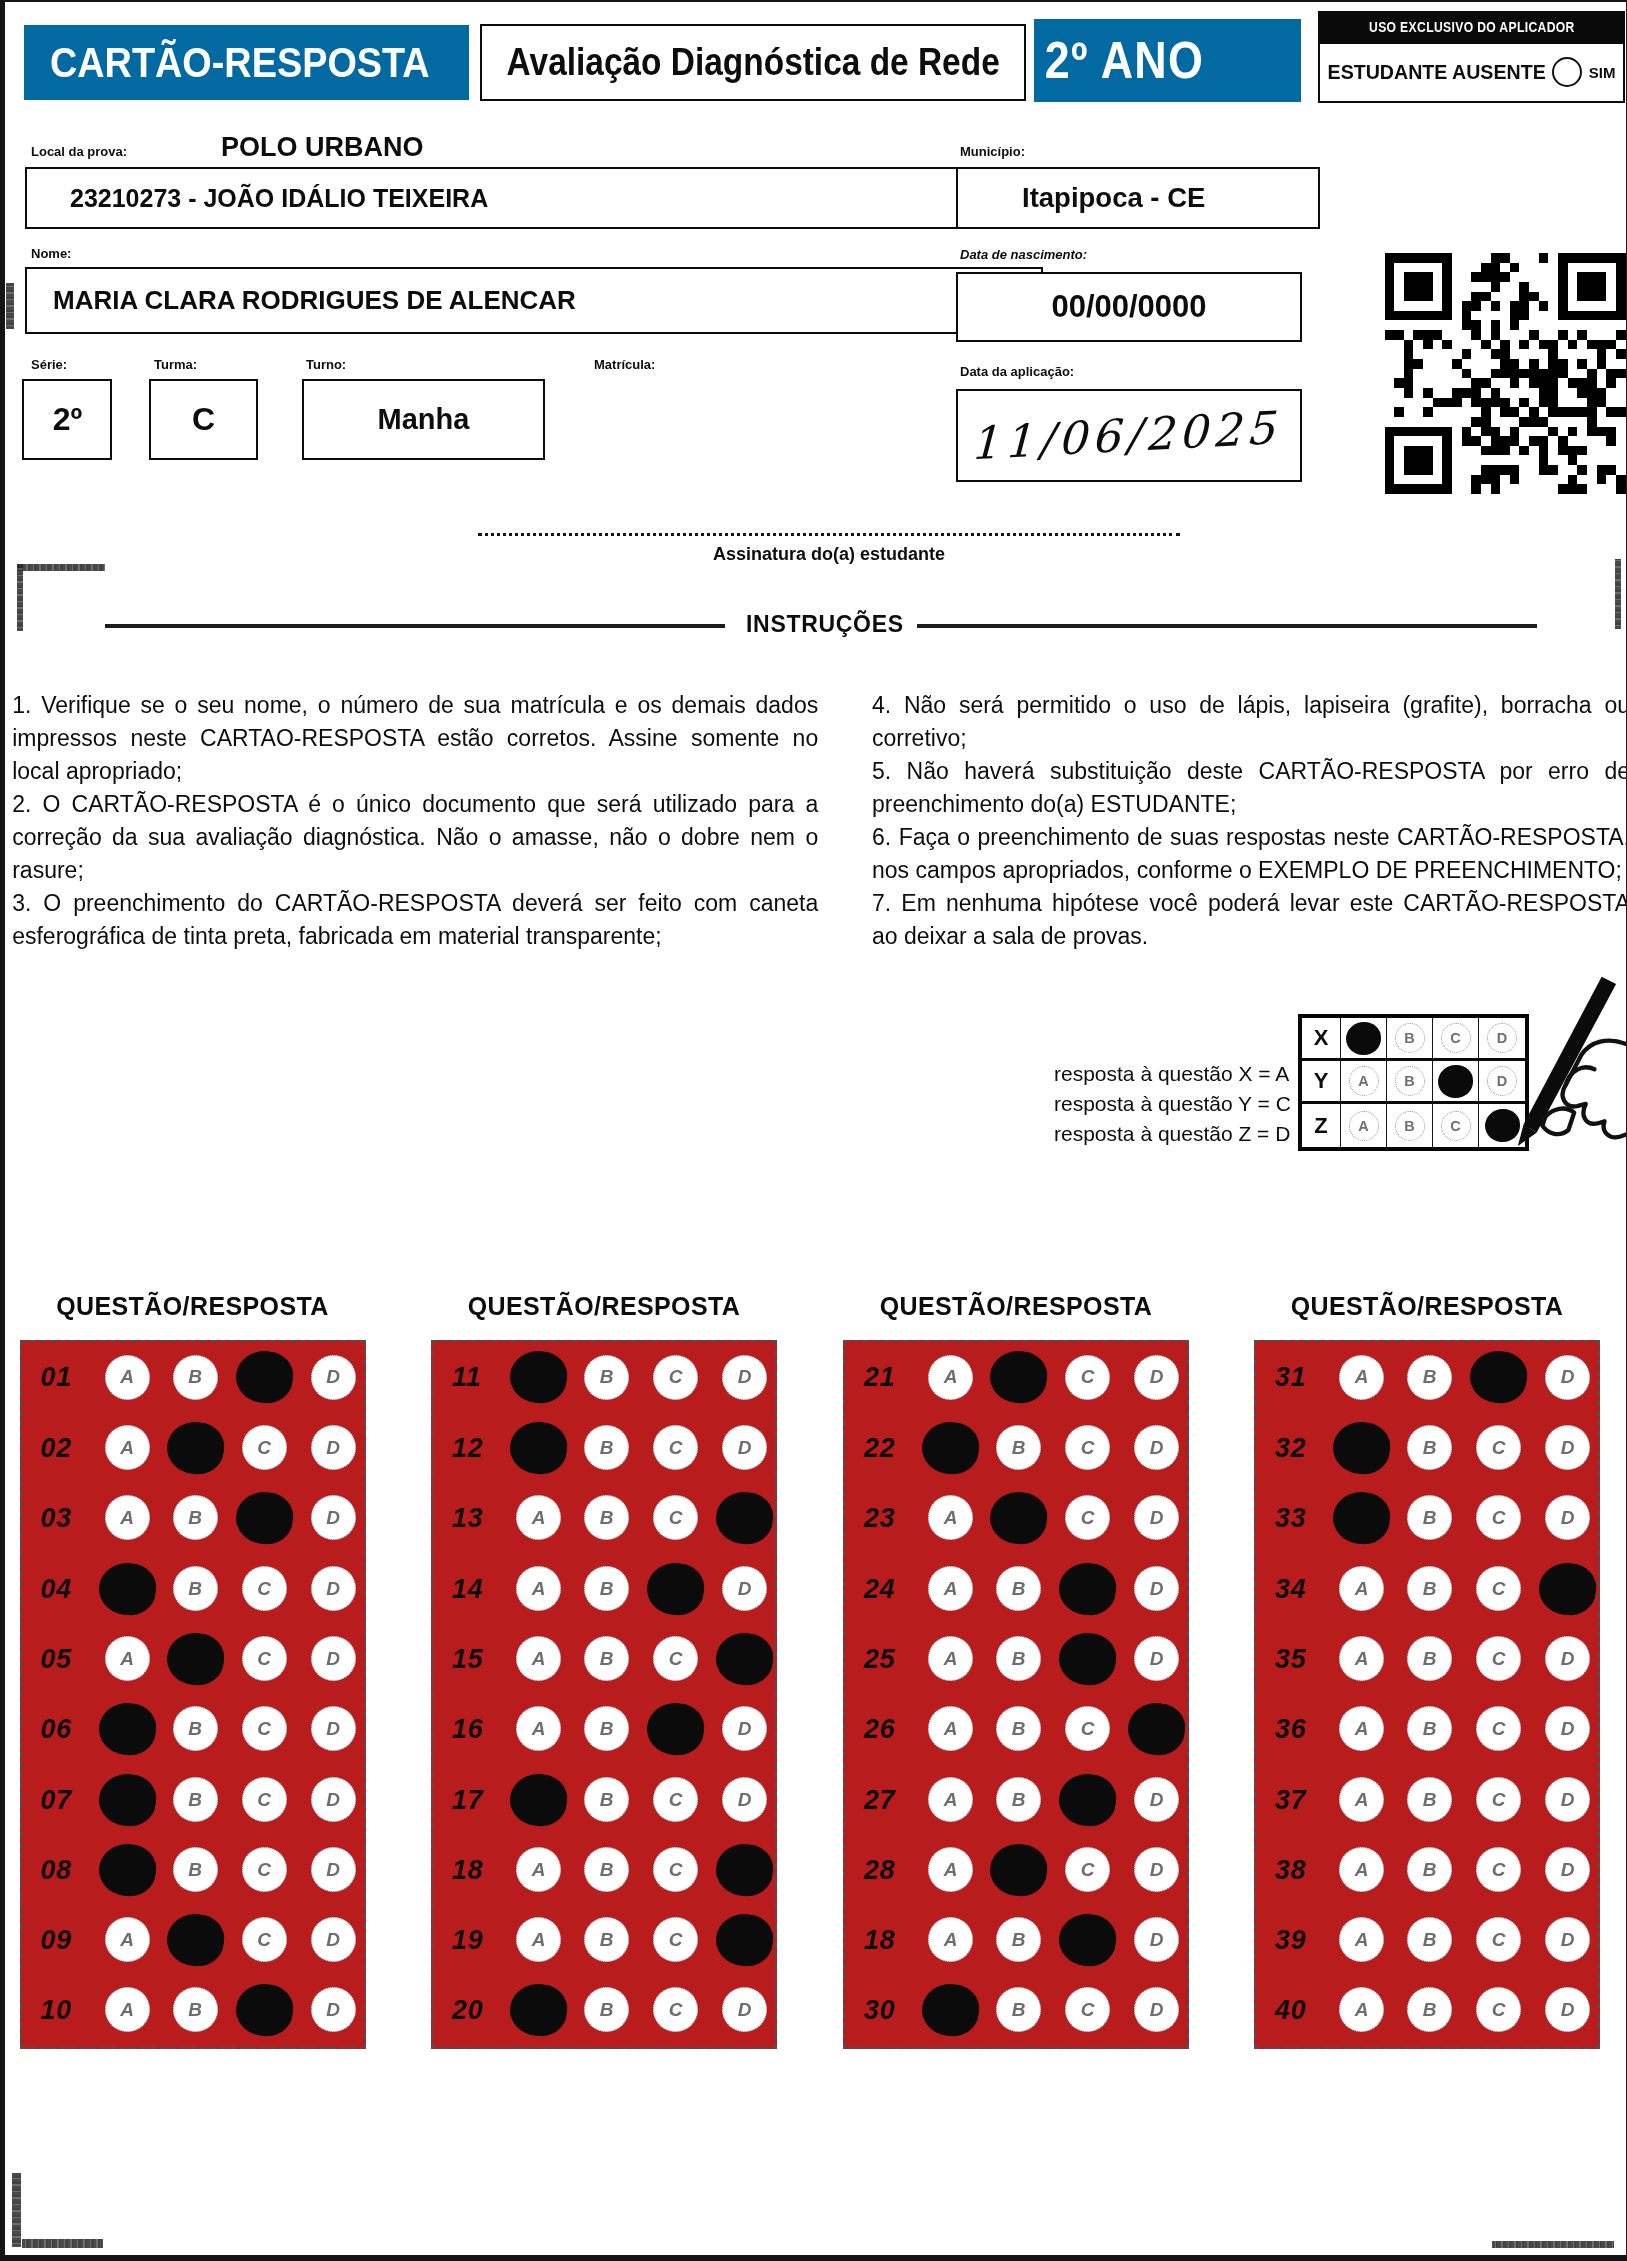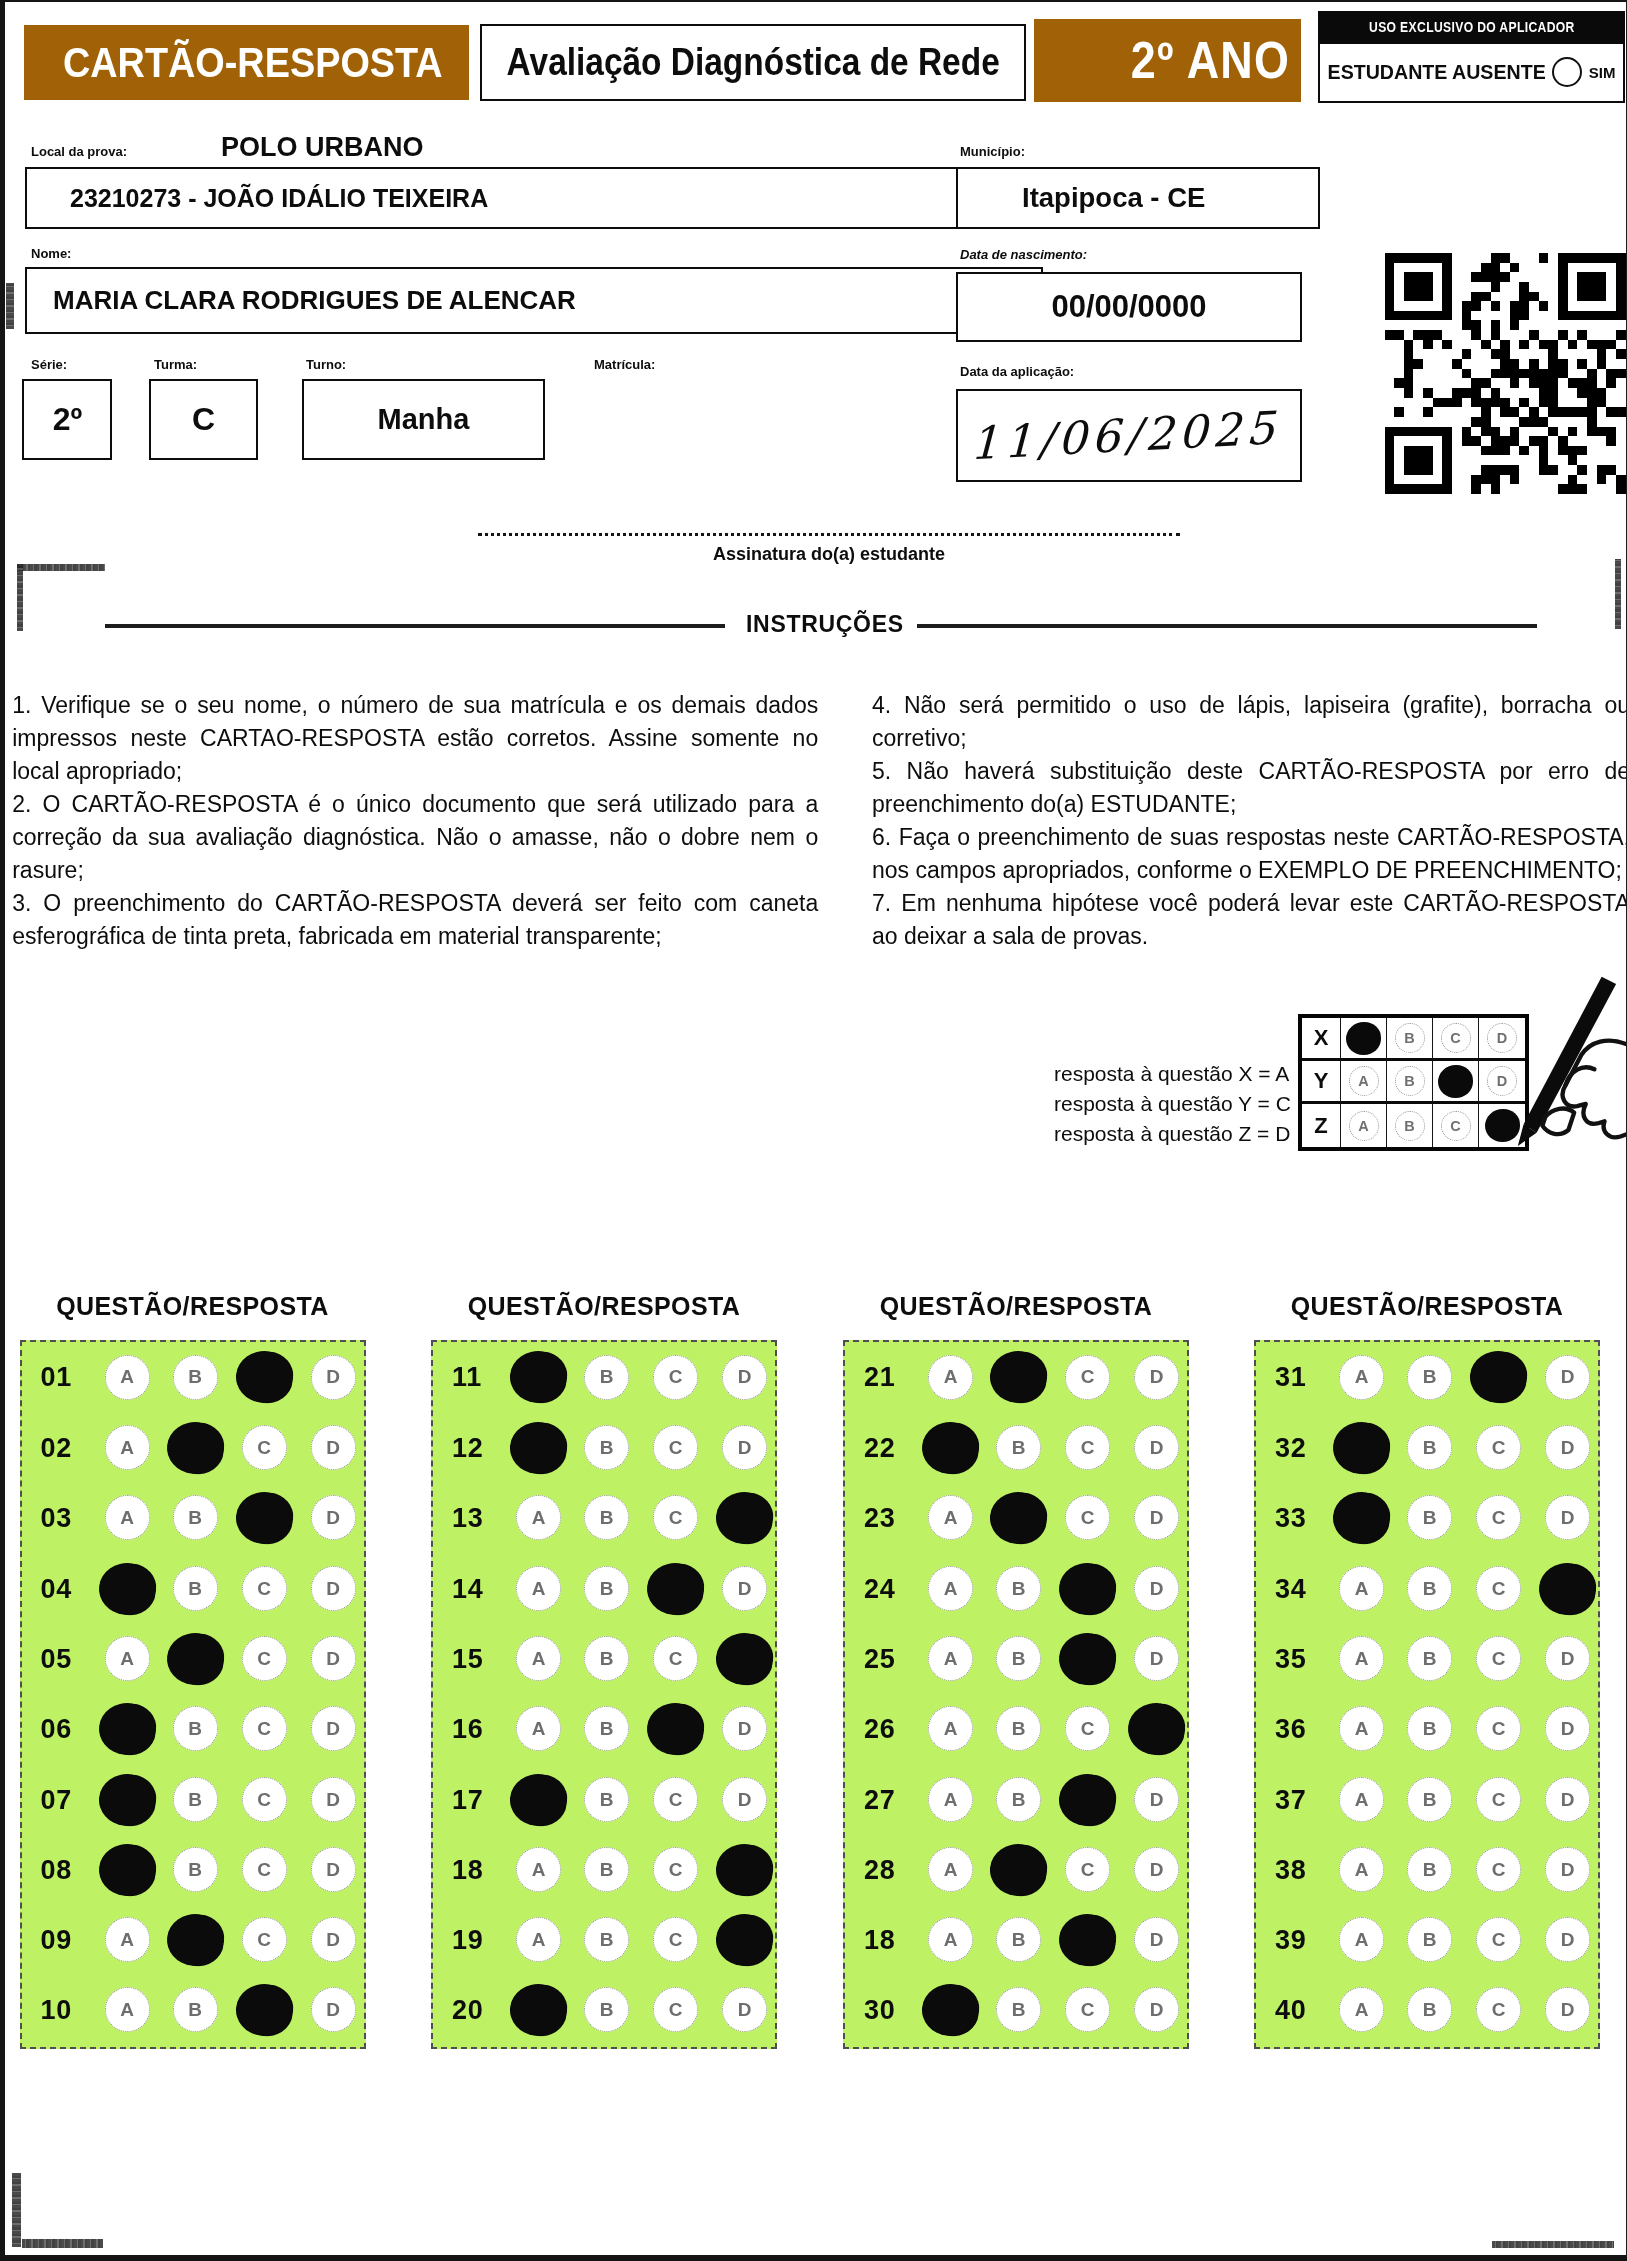--- a/index.html
+++ b/index.html
@@ -4,21 +4,21 @@
 <style>
   html,body{margin:0;padding:0;background:#9b9b9b;}
   .page{
     position:relative;width:1628px;height:2261px;background:#ffffff;
     font-family:"Liberation Sans",sans-serif;color:#0d0d0d;
     border-left:5px solid #141414;border-top:2.9px solid #141414;
     border-bottom:6.5px solid #141414;border-right:2.2px solid #1c1c1c;
     box-sizing:border-box;overflow:hidden;
   }
   .abs{position:absolute;}
-  .blackbox{background:#a16207;color:#fff;display:flex;align-items:center;justify-content:flex-end;}
+  .blackbox{background:#0369a1;color:#fff;display:flex;align-items:center;justify-content:flex-start;}
   .outbox{border:2.9px solid #0c0c0c;background:#fff;box-sizing:border-box;}
   .cond{display:inline-block;transform:scaleX(.88);white-space:nowrap;}
   
   .card-title{left:19px;top:23px;width:445px;height:75px;font-size:43px;font-weight:bold;}
   .exam-title{left:475px;top:22px;width:546px;height:77px;display:flex;align-items:center;justify-content:center;font-size:38px;font-weight:bold;}
   .grade-box{left:1029px;top:17.4px;width:267px;height:83px;font-size:51px;font-weight:bold;letter-spacing:1.4px;}
   .uso-panel{left:1313px;top:8.7px;width:307px;height:94px;}
   .uso-bar{height:33px;background:#0a0a0a;color:#fff;display:flex;align-items:center;justify-content:center;font-size:13.8px;font-weight:bold;letter-spacing:0.4px;}
   .uso-body{border:2.2px solid #0c0c0c;border-top:none;height:59px;display:flex;align-items:center;justify-content:center;gap:6.5px;font-weight:bold;box-sizing:border-box;background:#fff;}
   .uso-label{font-size:19.6px;}
@@ -63,21 +63,21 @@
   .ex-grid{left:1293px;top:1012px;display:grid;grid-template-columns:39px repeat(4,46px);grid-auto-rows:43px;border:4.3px solid #050505;background:#fff;}
   .ex-cell{border-right:1.4px solid #161616;border-bottom:3.6px solid #0a0a0a;display:flex;align-items:center;justify-content:center;box-sizing:border-box;}
   .ex-cell.last-col{border-right:none;}
   .ex-cell.last-row{border-bottom:none;}
   .ex-label{font-size:22px;font-weight:bold;}
   .ex-bubble{width:30px;height:30px;border:1.4px dotted #8f8f8f;border-radius:50%;color:#707070;font-size:14.5px;font-weight:600;display:flex;align-items:center;justify-content:center;box-sizing:border-box;}
   .ex-bubble.filled{width:35px;height:33px;background:#0a0a0a;border-color:#0a0a0a;color:transparent;border-radius:52% 48% 50% 50%;}
   .hand-illu{left:1455px;top:973px;width:172px;height:203px;pointer-events:none;}
   
   .qheader{top:1290px;width:346px;text-align:center;font-size:25px;font-weight:bold;letter-spacing:0.4px;}
-  .qbox{top:1338px;width:346px;height:709px;border:2.2px dashed #4f4f4f;box-sizing:border-box;background:#bef264;}
+  .qbox{top:1338px;width:346px;height:709px;border:2.2px dashed #4f4f4f;box-sizing:border-box;background:#b91c1c;font-style:italic;}
   .q-row{position:absolute;left:0;width:100%;height:70px;}
   .q-num{position:absolute;left:19px;top:0;height:70px;display:flex;align-items:center;font-size:27px;font-weight:bold;letter-spacing:0.7px;}
   .bubble{position:absolute;top:12.3px;width:45px;height:45px;border:1.4px dotted #949494;border-radius:50%;color:#6e6e6e;font-size:19px;font-weight:600;display:flex;align-items:center;justify-content:center;box-sizing:border-box;background:#fff;}
   .bubble.filled{width:57px;height:52px;margin-left:-5.8px;margin-top:-3.6px;background:#0b0b0b;border-color:#0b0b0b;color:transparent;border-radius:53% 47% 49% 51%;transform:rotate(7deg);}
   
   .smudge{background:repeating-linear-gradient(90deg,#2b2b2b 0 2.9px,#555 2.9px 4.3px,#222 4.3px 6.5px);filter:blur(0.5px);opacity:.85;}
   .smudge-v{background:repeating-linear-gradient(0deg,#2b2b2b 0 2.9px,#555 2.9px 4.3px,#222 4.3px 6.5px);filter:blur(0.5px);opacity:.85;}
   .qr-wrap{left:1377px;top:251px;width:246px;height:241px;}
   .qr-wrap svg{width:100%;height:100%;}
 </style>

